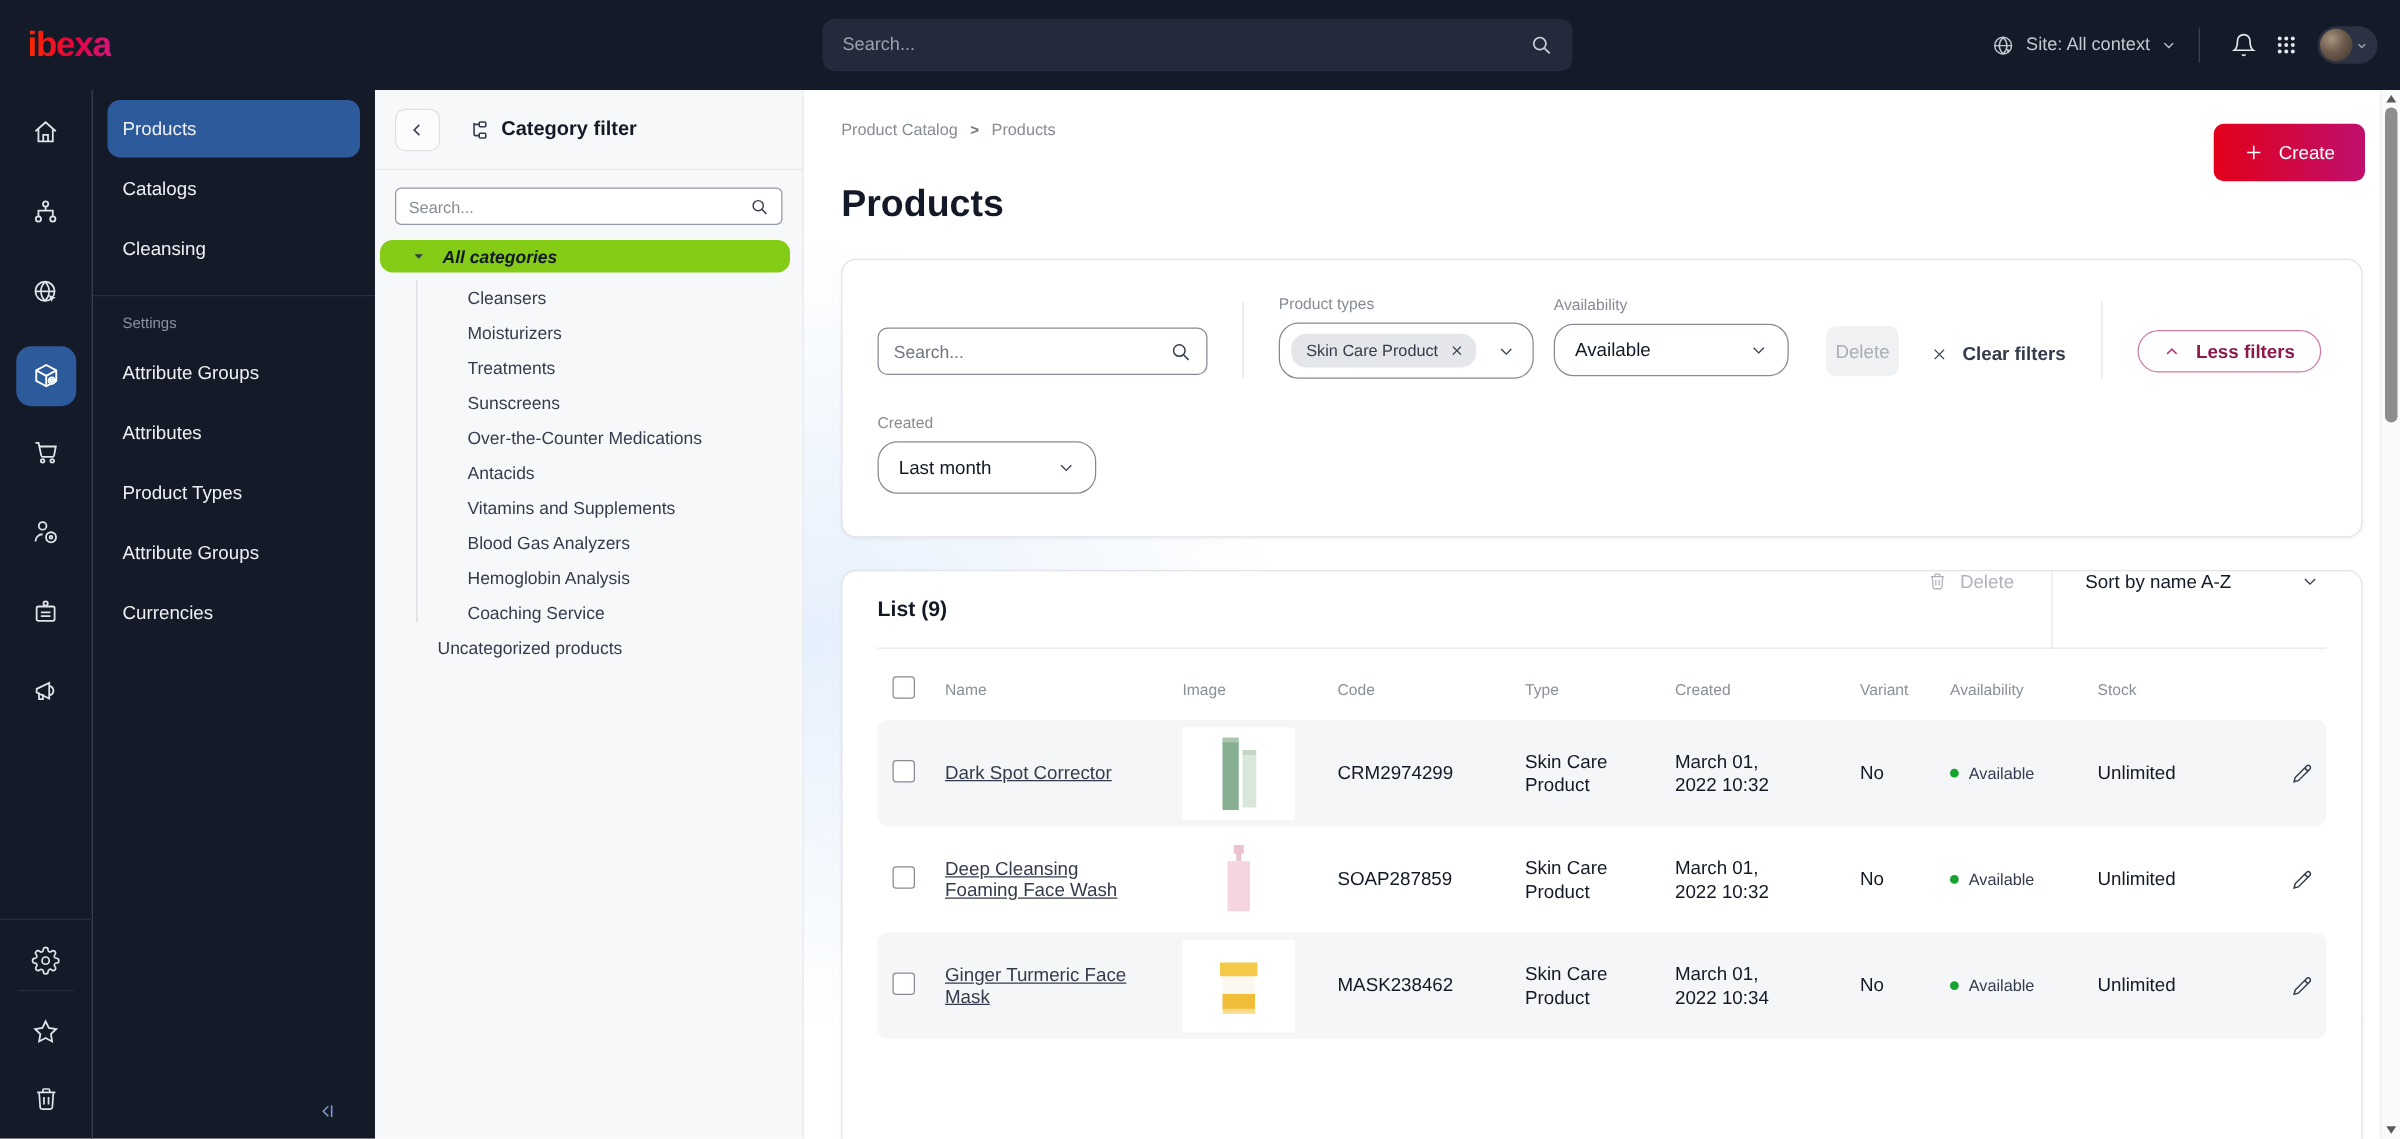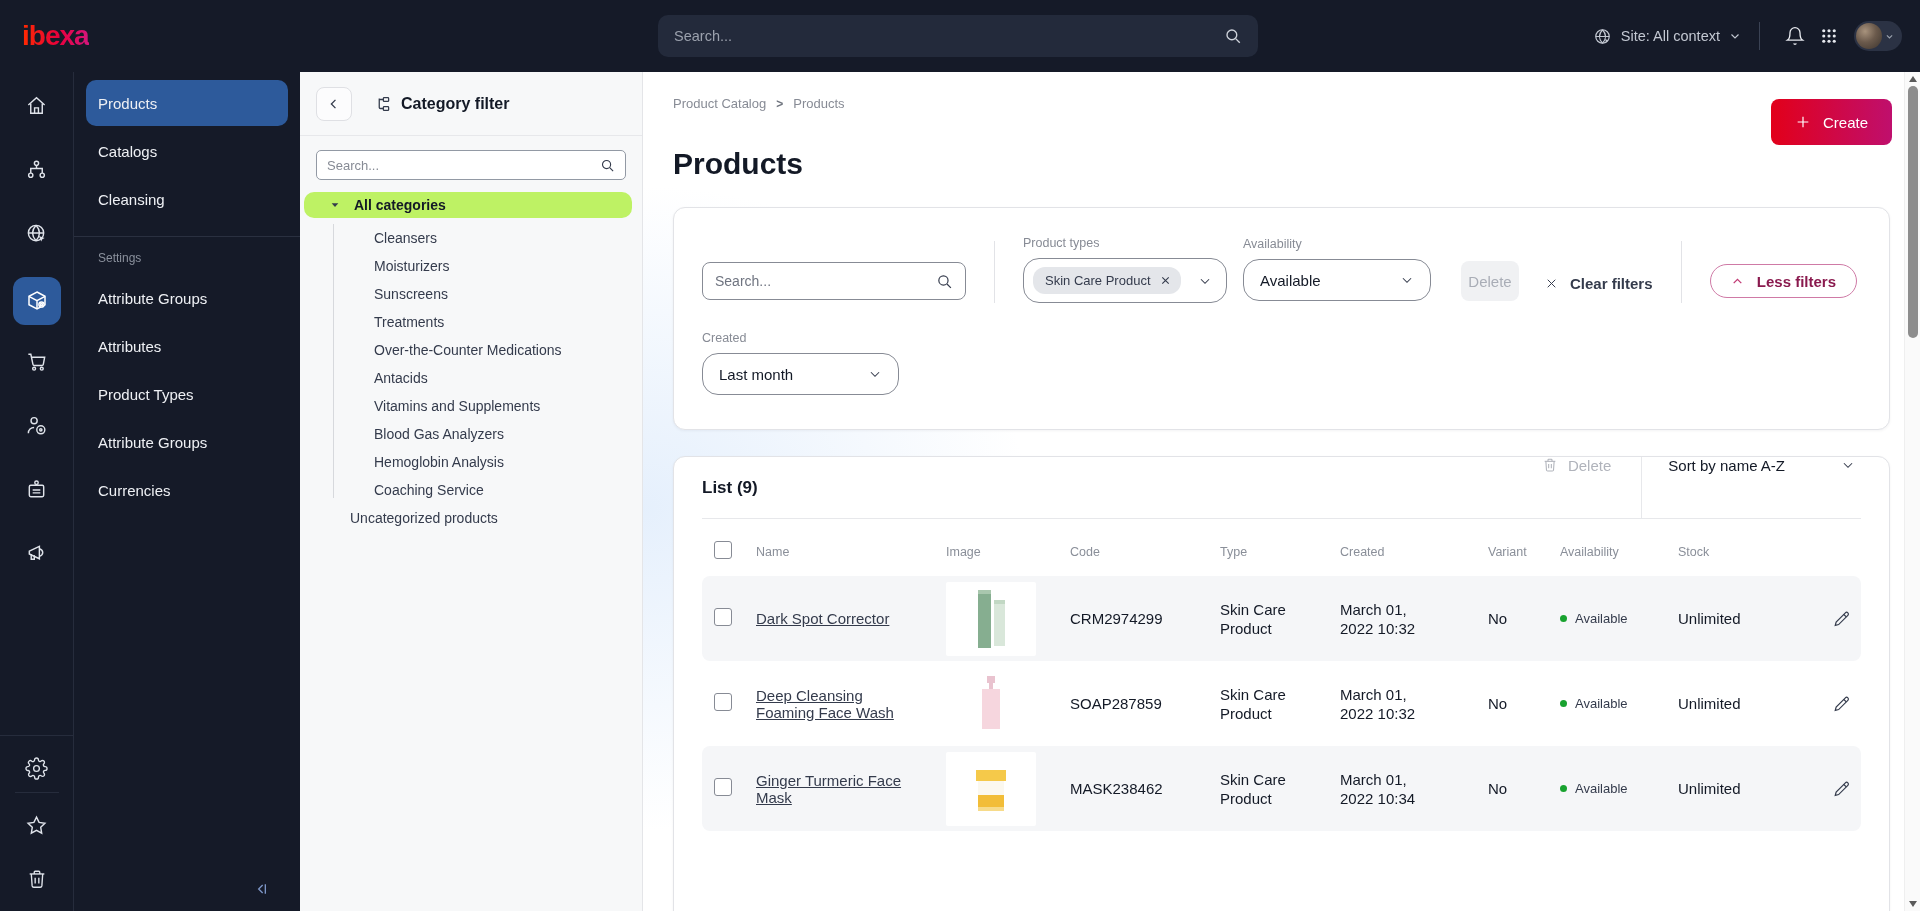--- a/index.html
+++ b/index.html
@@ -51,22 +51,22 @@
   .cat-panel { width:343px; background:#f7f8f9; border-right:1px solid #e4e5e8; flex-shrink:0; }
   .cat-header { display:flex; align-items:center; padding:15px 16px 14px; border-bottom:1px solid #e7e8eb; }
   .back-btn { width:36px; height:34px; border:1px solid #dfe0e4; border-radius:8px; background:#fcfcfd;
     display:flex; align-items:center; justify-content:center; color:#343b4c; cursor:pointer; }
   .cat-title { display:flex; align-items:center; gap:9px; margin-left:22px; font-size:16px;
     font-weight:bold; color:#131926; }
   .cat-search { margin:14px 16px 12px; height:30px; background:#fff; border:1px solid #9299a4;
     border-radius:5px; display:flex; align-items:center; padding:0 10px; }
   .cat-search input { flex:1; border:none; outline:none; font-size:13px; color:#343b4c; font-family:inherit; background:transparent; }
   .cat-search input::placeholder { color:#878b95; }
-  .tree-root { margin:6px 10px 0 4px; height:26px; background:#bef264; border-radius:10px;
-    display:flex; align-items:center; padding-left:26px; gap:14px; cursor:pointer; }
+  .tree-root { margin:6px 10px 0 4px; height:26px; background:#84cc16; border-radius:10px;
+    display:flex; align-items:center; padding-left:26px; gap:14px; cursor:pointer;font-style:italic; }
   .tree-root .lbl { font-size:14px; font-weight:bold; color:#131926; }
   .tree-children { position:relative; padding-top:6px; }
   .tree-children::before { content:""; position:absolute; left:33px; top:6px; bottom:6px; width:1px; background:#d7d9dd; }
   .tree-child { height:28px; line-height:28px; padding-left:74px; font-size:14px; color:#343b4c;
     cursor:pointer; white-space:nowrap; }
   .tree-uncat { height:28px; line-height:28px; padding-left:50px; font-size:14px; color:#343b4c; cursor:pointer; }
 
   
   .main { flex:1; position:relative; padding:0 30px;
     background:radial-gradient(620px 520px at 0% 52%, rgba(208,227,250,.55), rgba(255,255,255,0) 62%), #fff;
@@ -100,21 +100,21 @@
   .apply-btn { width:58px; height:40px; margin-left:30px; margin-bottom:2px; border:none; border-radius:8px;
     background:#f0f1f3; color:#a9adb6; font-size:15px; font-family:inherit; cursor:default; }
   .clear-filters { display:flex; align-items:center; gap:12px; margin-left:26px; margin-bottom:11px;
     font-size:15px; color:#343b4c; cursor:pointer;font-weight:bold; }
   .right-divider { margin-left:auto; }
   .less-filters { height:34px; border:1.5px solid #cf7aa6; border-radius:17px; background:#fff;
     padding:16px 20px; display:flex; align-items:center; gap:13px; font-size:15px; font-weight:bold;
     color:#8a1a4e; font-family:inherit; cursor:pointer; margin-bottom:5px; margin-right:4px; }
   .less-filters .chev { color:#c13a74; display:flex; }
   .filter-row2 { margin-top:28px; }
-  .sel-created { width:197px; margin-bottom:0; }
+  .sel-created { width:175px; margin-bottom:0; }
 
   
   .list-card { margin-top:26px; padding:0 28px 20px; height:620px; }
   .list-header { height:62px; display:flex; align-items:center; border-bottom:1px solid #e7e8eb; }
   .list-title { font-size:17px; font-weight:bold; color:#131926; }
   .list-actions { margin-left:auto; display:flex; align-items:flex-start; }
   .delete-btn { display:flex; align-items:center; gap:10px; color:#b0b3bb; font-size:15px; cursor:default; }
   .list-actions .v-div2 { width:1px; height:62px; background:#e7e8eb; margin:0 26px 0 30px; }
   .sort-select { display:flex; align-items:center; gap:56px; font-size:15px; color:#131926; cursor:pointer; padding-right:6px; }
 
@@ -386,23 +386,23 @@
           </svg>
       </span>
       <span class="lbl">All categories</span>
     </div>
     <div class="tree-children">
 
         <div class="tree-child">Cleansers</div>
 
         <div class="tree-child">Moisturizers</div>
 
+        <div class="tree-child">Treatments</div>
+
         <div class="tree-child">Sunscreens</div>
-
-        <div class="tree-child">Treatments</div>
 
         <div class="tree-child">Over-the-Counter Medications</div>
 
         <div class="tree-child">Antacids</div>
 
         <div class="tree-child">Vitamins and Supplements</div>
 
         <div class="tree-child">Blood Gas Analyzers</div>
 
         <div class="tree-child">Hemoglobin Analysis</div>

